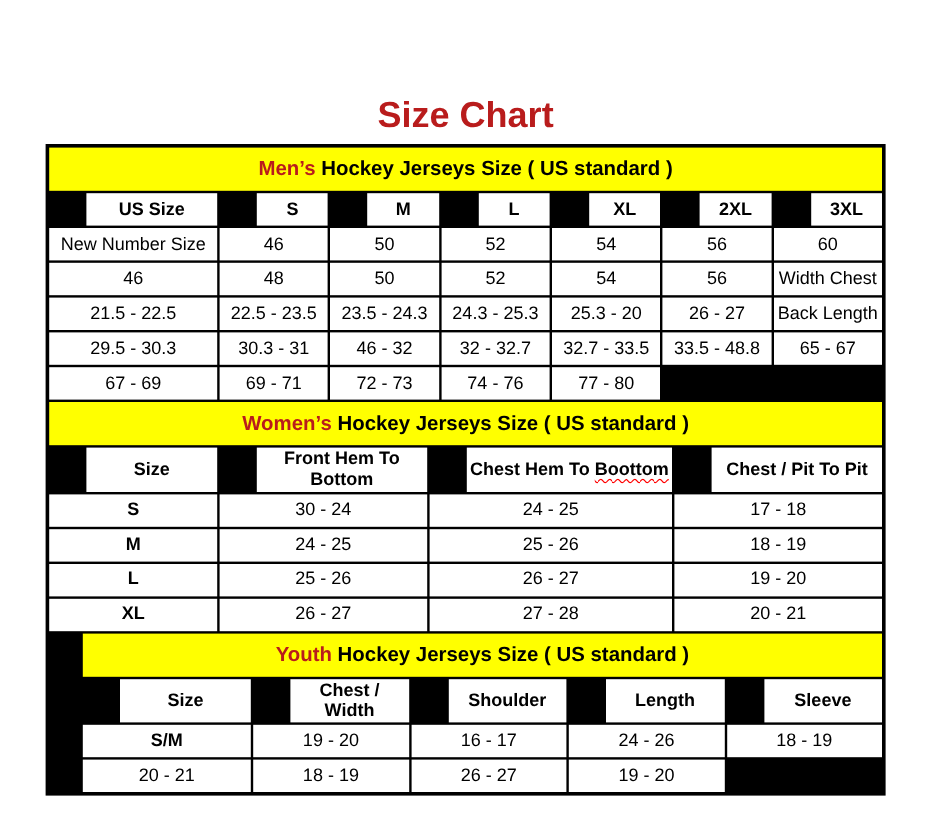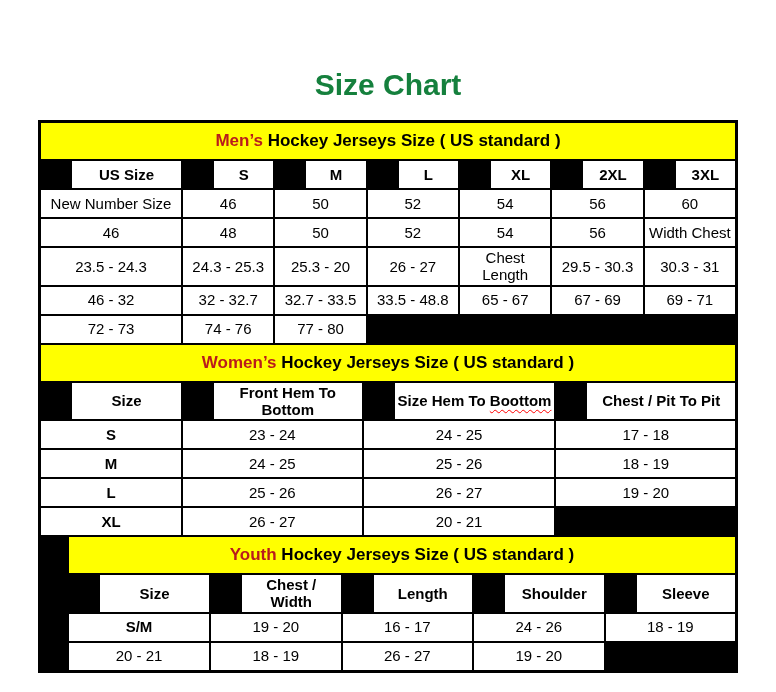--- a/index.html
+++ b/index.html
@@ -8,28 +8,28 @@
     position: relative;
     width: 776px;
     height: 692px;
     background: #ffffff;
     font-family: "Liberation Sans", sans-serif;
     color: #000;
     overflow: hidden;
   }
   .title {
     position: absolute;
-    top: 68px;
+    top: 80px;
     left: 38px;
     width: 700px;
     margin: 0;
     text-align: center;
     font-size: 30px;
     font-weight: bold;
-    color: #15803d;
+    color: #b91c1c;
   }
   .frame {
     position: absolute;
     top: 120px;
     left: 38px;
     width: 700px;
     background: #000;
     padding: 3px;
     display: flex;
     flex-direction: column;
@@ -102,26 +102,28 @@
       <div class="cell">60</div>
 
       <div class="cell">46</div>
       <div class="cell">48</div>
       <div class="cell">50</div>
       <div class="cell">52</div>
       <div class="cell">54</div>
       <div class="cell">56</div>
 
       <div class="cell">Width Chest</div>
+      <div class="cell">21.5 - 22.5</div>
+      <div class="cell">22.5 - 23.5</div>
       <div class="cell">23.5 - 24.3</div>
       <div class="cell">24.3 - 25.3</div>
       <div class="cell">25.3 - 20</div>
       <div class="cell">26 - 27</div>
 
-      <div class="cell">Chest Length</div>
+      <div class="cell">Back Length</div>
       <div class="cell">29.5 - 30.3</div>
       <div class="cell">30.3 - 31</div>
       <div class="cell">46 - 32</div>
       <div class="cell">32 - 32.7</div>
       <div class="cell">32.7 - 33.5</div>
       <div class="cell">33.5 - 48.8</div>
 
       <div class="cell">65 - 67</div>
       <div class="cell">67 - 69</div>
       <div class="cell">69 - 71</div>
@@ -132,55 +134,56 @@
 
     <section class="grid womens">
       <div class="cell band">
         <span class="red-word">Women’s</span>
           <span> Hockey Jerseys Size ( US standard )</span>
       </div>
 
       <div class="cell th">Size</div>
       <div class="cell th">Front Hem To Bottom</div>
       <div class="cell th">
-        <span style="white-space:pre;">Size Hem To </span>
+        <span style="white-space:pre;">Chest Hem To </span>
           <span class="wavy">Boottom</span>
       </div>
       <div class="cell th">Chest / Pit To Pit</div>
 
       <div class="cell bold">S</div>
-      <div class="cell">23 - 24</div>
+      <div class="cell">30 - 24</div>
       <div class="cell">24 - 25</div>
       <div class="cell">17 - 18</div>
 
       <div class="cell bold">M</div>
       <div class="cell">24 - 25</div>
       <div class="cell">25 - 26</div>
       <div class="cell">18 - 19</div>
 
       <div class="cell bold">L</div>
       <div class="cell">25 - 26</div>
       <div class="cell">26 - 27</div>
       <div class="cell">19 - 20</div>
 
       <div class="cell bold">XL</div>
       <div class="cell">26 - 27</div>
+      <div class="cell">27 - 28</div>
       <div class="cell">20 - 21</div>
     </section>
 
     <section class="grid youth">
       <div class="cell band">
         <span class="red-word">Youth</span>
           <span> Hockey Jerseys Size ( US standard )</span>
       </div>
 
       <div class="cell th">Size</div>
       <div class="cell th">Chest / Width</div>
+      <div class="cell th">Shoulder</div>
       <div class="cell th">Length</div>
-      <div class="cell th">Shoulder</div>
       <div class="cell th">Sleeve</div>
 
       <div class="cell bold">S/M</div>
       <div class="cell">19 - 20</div>
       <div class="cell">16 - 17</div>
       <div class="cell">24 - 26</div>
       <div class="cell">18 - 19</div>
 
       <div class="cell">20 - 21</div>
       <div class="cell">18 - 19</div>

